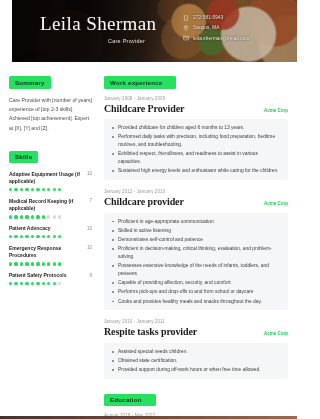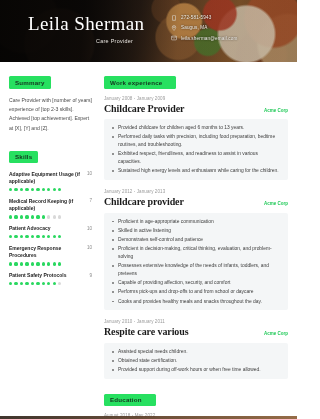--- a/index.html
+++ b/index.html
@@ -11,20 +11,21 @@
     overflow: hidden;
   }
   .page { position: relative; width: 297px; height: 419px; background:#fff; }
 
   
   .header {
     position: relative;
     height: 62px;
     overflow: hidden;
     background: #2b2119;
+    margin-left: 12px;
   }
   .header-photo {
     position: absolute; inset: 0;
     background:
       radial-gradient(circle at 62% 34%, rgba(214,150,78,0.95) 0 9%, rgba(0,0,0,0) 10%),
       radial-gradient(circle at 74% 22%, rgba(188,62,38,0.85) 0 7%, rgba(0,0,0,0) 8%),
       radial-gradient(circle at 83% 55%, rgba(238,222,196,0.85) 0 11%, rgba(0,0,0,0) 12%),
       radial-gradient(circle at 92% 30%, rgba(176,86,44,0.9) 0 10%, rgba(0,0,0,0) 11%),
       radial-gradient(circle at 70% 68%, rgba(86,128,48,0.9) 0 6%, rgba(0,0,0,0) 7%),
       radial-gradient(circle at 60% 60%, rgba(150,98,52,0.8) 0 12%, rgba(0,0,0,0) 13%),
@@ -359,21 +360,21 @@
                 <li>Proficient in decision-making, critical thinking, evaluation, and problem-solving</li>
                 <li>Possesses extensive knowledge of the needs of infants, toddlers, and preteens</li>
                 <li>Capable of providing affection, security, and comfort</li>
                 <li>Performs pick-ups and drop-offs to and from school or daycare</li>
                 <li>Cooks and provides healthy meals and snacks throughout the day.</li>
               </ul>
             </div>
             <div class="entry">
               <div class="entry-date">January 2010 - January 2011</div>
               <div class="entry-row">
-                <div class="entry-title">Respite care various</div>
+                <div class="entry-title">Respite tasks provider</div>
                 <div class="entry-org">Acme Corp</div>
               </div>
               <ul class="bullets">
                 <li>Assisted special needs children.</li>
                 <li>Obtained state certification.</li>
                 <li>Provided support during off-work hours or when free time allowed.</li>
               </ul>
             </div>
           </div>
       </div>

